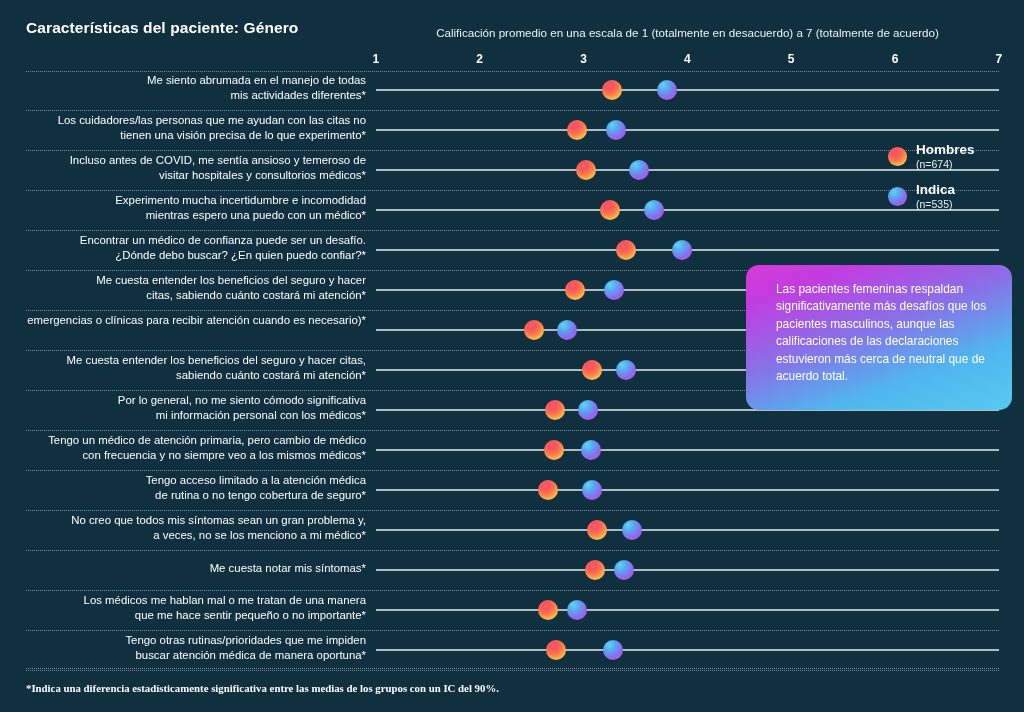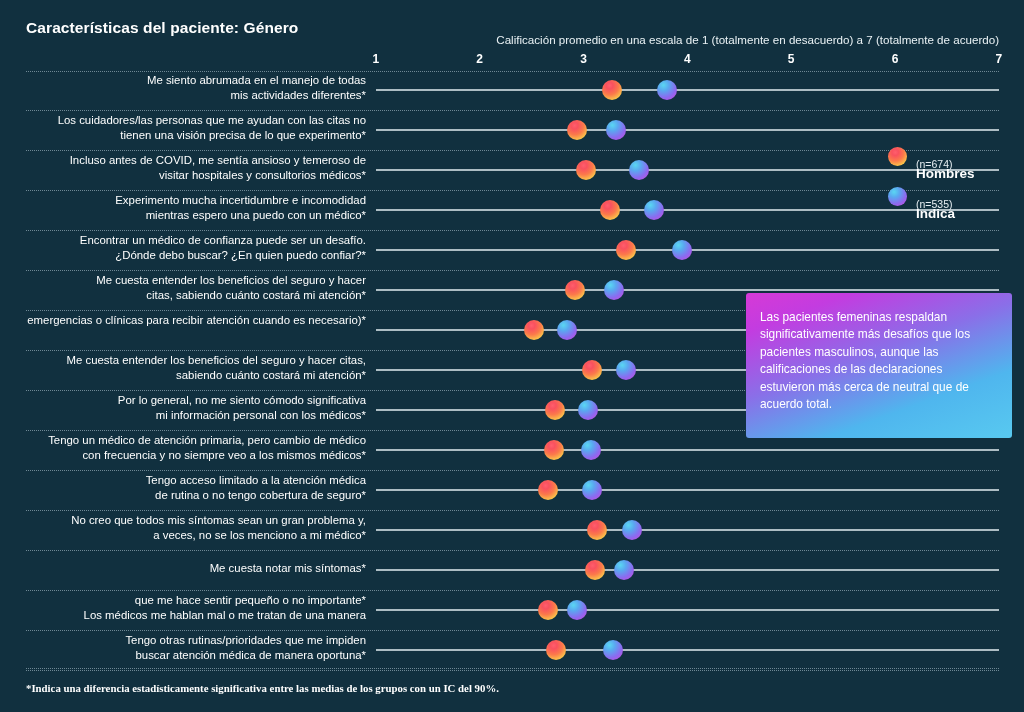--- a/index.html
+++ b/index.html
@@ -16,22 +16,22 @@
 
   
   .title {
     position:absolute; left:26px; top:19px;
     font-size:15.5px; font-weight:bold; letter-spacing:.1px;
     color:#ffffff;
   }
 
   
   .axis-caption {
-    position:absolute; top:33px; left:376px; width:623px;
-    text-align:right; font-size:11.6px; color:#eaf2f5; white-space:nowrap;
+    position:absolute; top:26px; left:376px; width:623px;
+    text-align:center; font-size:11.6px; color:#eaf2f5; white-space:nowrap;
   }
 
   .tick-label {
     position:absolute; top:52px; font-size:12px; font-weight:bold;
     color:#ffffff; transform:translateX(-50%); letter-spacing:.3px;
   }
 
   
   .rule-dotted {
     position:absolute; left:26px; right:25px; height:0;
@@ -63,34 +63,34 @@
 
   
   .legend { position:absolute; left:888px; top:143px; }
   .legend-item { position:relative; height:40px; }
   .legend-dot {
     position:absolute; left:0; top:4px;
     width:19px; height:19px; border-radius:50%;
   }
   .legend-name {
     position:absolute; left:28px; top:-1px;
-    font-size:13.5px; font-weight:bold; color:#ffffff;margin-top:24px;
+    font-size:13.5px; font-weight:bold; color:#ffffff;
   }
   .legend-n {
     position:absolute; left:28px; top:15px;
     font-size:10.5px; color:#e6eef2;
   }
 
   
   .callout {
     position:absolute; left:746px; top:265px; width:266px; height:145px;
     background:linear-gradient(160deg,#d63ad6 0%, #c33ce0 16%, #8a6fe8 44%, #4fb6ee 72%, #58c9f0 100%);
-    border-radius:3px;
-    padding:16px 18px 14px 14px;
-    font-size:11.9px; line-height:17.4px; color:#ffffff;margin-top:28px;
+    border-radius:13px;
+    padding:16px 18px 14px 30px;
+    font-size:11.9px; line-height:17.4px; color:#ffffff;
   }
 
   
   .footnote {
     position:absolute; left:26px; top:682px;
     font-family:"Liberation Serif", serif;
     font-size:10.8px; font-weight:bold; color:#ffffff;
   }
   .foot-rule {
     position:absolute; left:26px; right:25px; top:668px; height:0;
@@ -217,22 +217,22 @@
       <div class="row-line" style="top: 569px;"></div>
       <div class="rule-dotted full" style="top: 590px;"></div>
       <div class="row-label" style="left: 8px; width: 358px; top: 561px;">
         <div>Me cuesta notar mis síntomas*</div>
       </div>
       <div class="dot m" title="3.11" style="left: 595.088px; top: 570px;"></div>
       <div class="dot f" title="3.39" style="left: 624.162px; top: 570px;"></div>
       <div class="row-line" style="top: 609px;"></div>
       <div class="rule-dotted full" style="top: 630px;"></div>
       <div class="row-label" style="left: 8px; width: 358px; top: 593px;">
+        <div>Los médicos me hablan mal o me tratan de una manera</div>
         <div>que me hace sentir pequeño o no importante*</div>
-        <div>Los médicos me hablan mal o me tratan de una manera</div>
       </div>
       <div class="dot m" title="2.66" style="left: 548.363px; top: 610px;"></div>
       <div class="dot f" title="2.94" style="left: 577.437px; top: 610px;"></div>
       <div class="row-line" style="top: 649px;"></div>
       <div class="rule-dotted full" style="top: 670px;"></div>
       <div class="row-label" style="left: 8px; width: 358px; top: 633px;">
         <div>Tengo otras rutinas/prioridades que me impiden</div>
         <div>buscar atención médica de manera oportuna*</div>
       </div>
       <div class="dot m" title="2.73" style="left: 555.632px; top: 650px;"></div>

